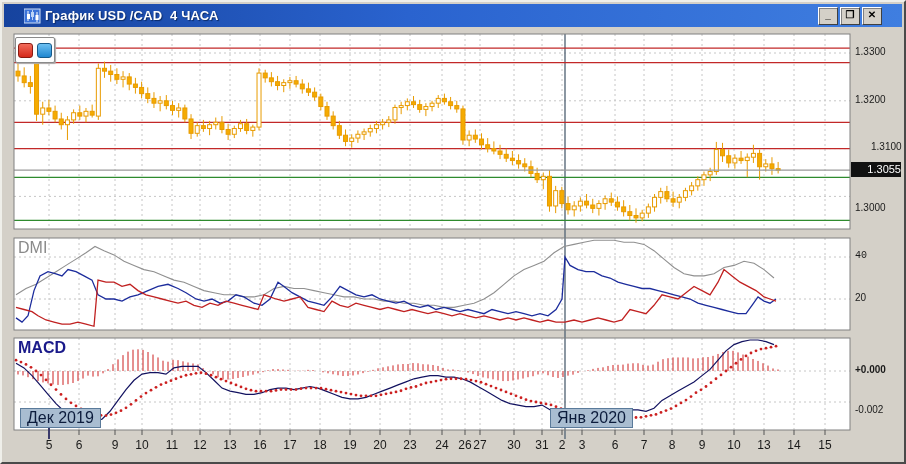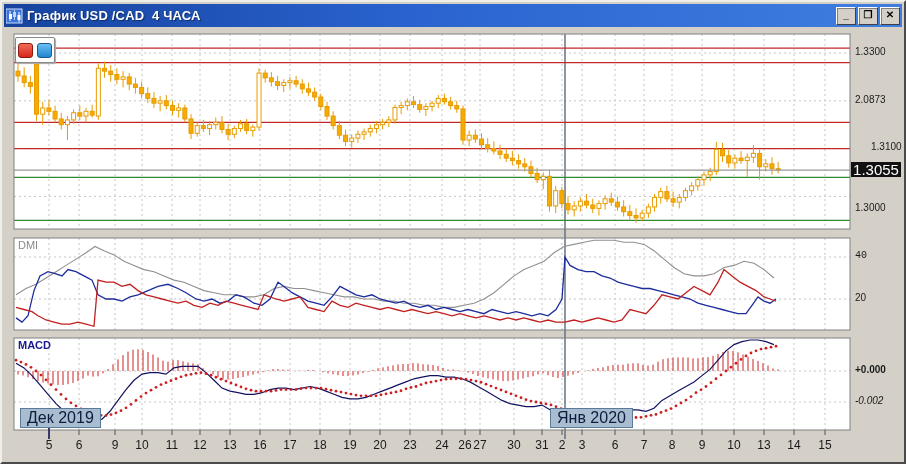--- a/index.html
+++ b/index.html
@@ -1,38 +1,38 @@
 <!DOCTYPE html>
 <html><head>
 <meta charset="utf-8">
 <style>
   html,body{margin:0;padding:0;background:#9a9a9a;font-family:"Liberation Sans",sans-serif;}
   #window{position:relative;width:906px;height:464px;background:#d4d0c8;
     border:2px solid;border-color:#efefea #4a4a4a #4a4a4a #efefea;box-sizing:border-box;overflow:hidden;}
   #titlebar{position:absolute;left:2px;top:2px;right:2px;height:23px;
     background:linear-gradient(90deg,#16439e 0%,#2a63cf 45%,#3f7ee0 100%);
-    display:flex;align-items:center;padding:0 2px;box-sizing:border-box;z-index:5;}
+    display:flex;align-items:center;padding:0 20px;box-sizing:border-box;z-index:5;}
   #title-icon{width:17px;height:16px;margin-right:4px;flex:0 0 auto;}
   #title-text{color:#ffffff;font-weight:bold;font-size:13px;letter-spacing:.2px;
     text-shadow:1px 1px 1px #0b2a66;white-space:pre;flex:1;}
   .tbtn{width:18px;height:16px;margin-left:2px;background:#d4d0c8;
     border:1px solid;border-color:#ffffff #404040 #404040 #ffffff;box-shadow:1px 1px 0 #808080 inset;
     font-size:10px;font-weight:bold;color:#000;text-align:center;line-height:14px;cursor:default;}
   #chart-svg{position:absolute;left:0;top:0;z-index:2;}
   .overlay{position:absolute;z-index:4;}
   #btn-panel{left:13px;top:35px;width:38px;height:24px;background:#fdfdfd;
     border:1px solid #8a8a8a;border-radius:2px;box-shadow:1px 1px 1px #aaa;
     display:flex;align-items:center;justify-content:center;gap:4px;}
   .sq-btn{width:13px;height:13px;border-radius:3px;}
   #sq-red{background:linear-gradient(#f26a5a,#d5291a);border:1px solid #8b1a10;}
   #sq-blue{background:linear-gradient(#6cc0f2,#1f86d0);border:1px solid #155a8b;}
-  .pane-label{font-size:11px;z-index:4;position:absolute;}
+  .pane-label{font-size:16px;z-index:4;position:absolute;}
   .axis-label{position:absolute;left:853px;font-size:10px;color:#1a1a1a;z-index:4;}
   #price-tag{position:absolute;left:849px;top:160px;width:50px;height:15px;background:#111;
-    color:#fff;font-size:15px;text-align:center;line-height:15px;z-index:4;}
+    color:#fff;font-size:11px;text-align:right;line-height:15px;z-index:4;}
   .month-box{position:absolute;height:18px;background:#a9bdd1;border:1px solid #5a7a9a;
     color:#0c1c3c;font-size:16px;line-height:17px;padding:0 6px;z-index:4;white-space:nowrap;}
 </style>
 </head>
 <body>
 
 <div id="window">
   <div id="titlebar">
     <span id="title-icon">
       <svg width="17" height="16" viewBox="0 0 17 16">
@@ -800,25 +800,25 @@
 
   <div class="overlay" id="btn-panel">
     <span class="sq-btn" id="sq-red"></span>
     <span class="sq-btn" id="sq-blue"></span>
   </div>
 
   <div class="pane-label" style="left:16px;top:237px;color:#8a8a8a;">DMI</div>
   <div class="pane-label" style="left:16px;top:337px;color:#1a1a8a;font-weight:bold;">MACD</div>
 
   <div class="axis-label" style="top:44px;">1.3300</div>
-  <div class="axis-label" style="top:92px;">2.0873</div>
+  <div class="axis-label" style="top:92px;">1.3200</div>
   <div class="axis-label" style="top:139px;margin-left:16px;">1.3100</div>
   <div class="axis-label" style="top:200px;">1.3000</div>
   <div id="price-tag">1.3055</div>
 
   <div class="axis-label" style="top:248px;font-family:Liberation Mono, monospace;">40</div>
   <div class="axis-label" style="top:290px;">20</div>
   <div class="axis-label" style="top:362px;font-weight:bold;">+0.000</div>
-  <div class="axis-label" style="top:393px;font-style:italic;">-0.002</div>
+  <div class="axis-label" style="top:402px;">-0.002</div>
 
   <div class="month-box" style="left:18px;top:406px;">Дек 2019</div>
   <div class="month-box" style="left:548px;top:406px;">Янв 2020</div>
 </div>
 
 </body></html>

